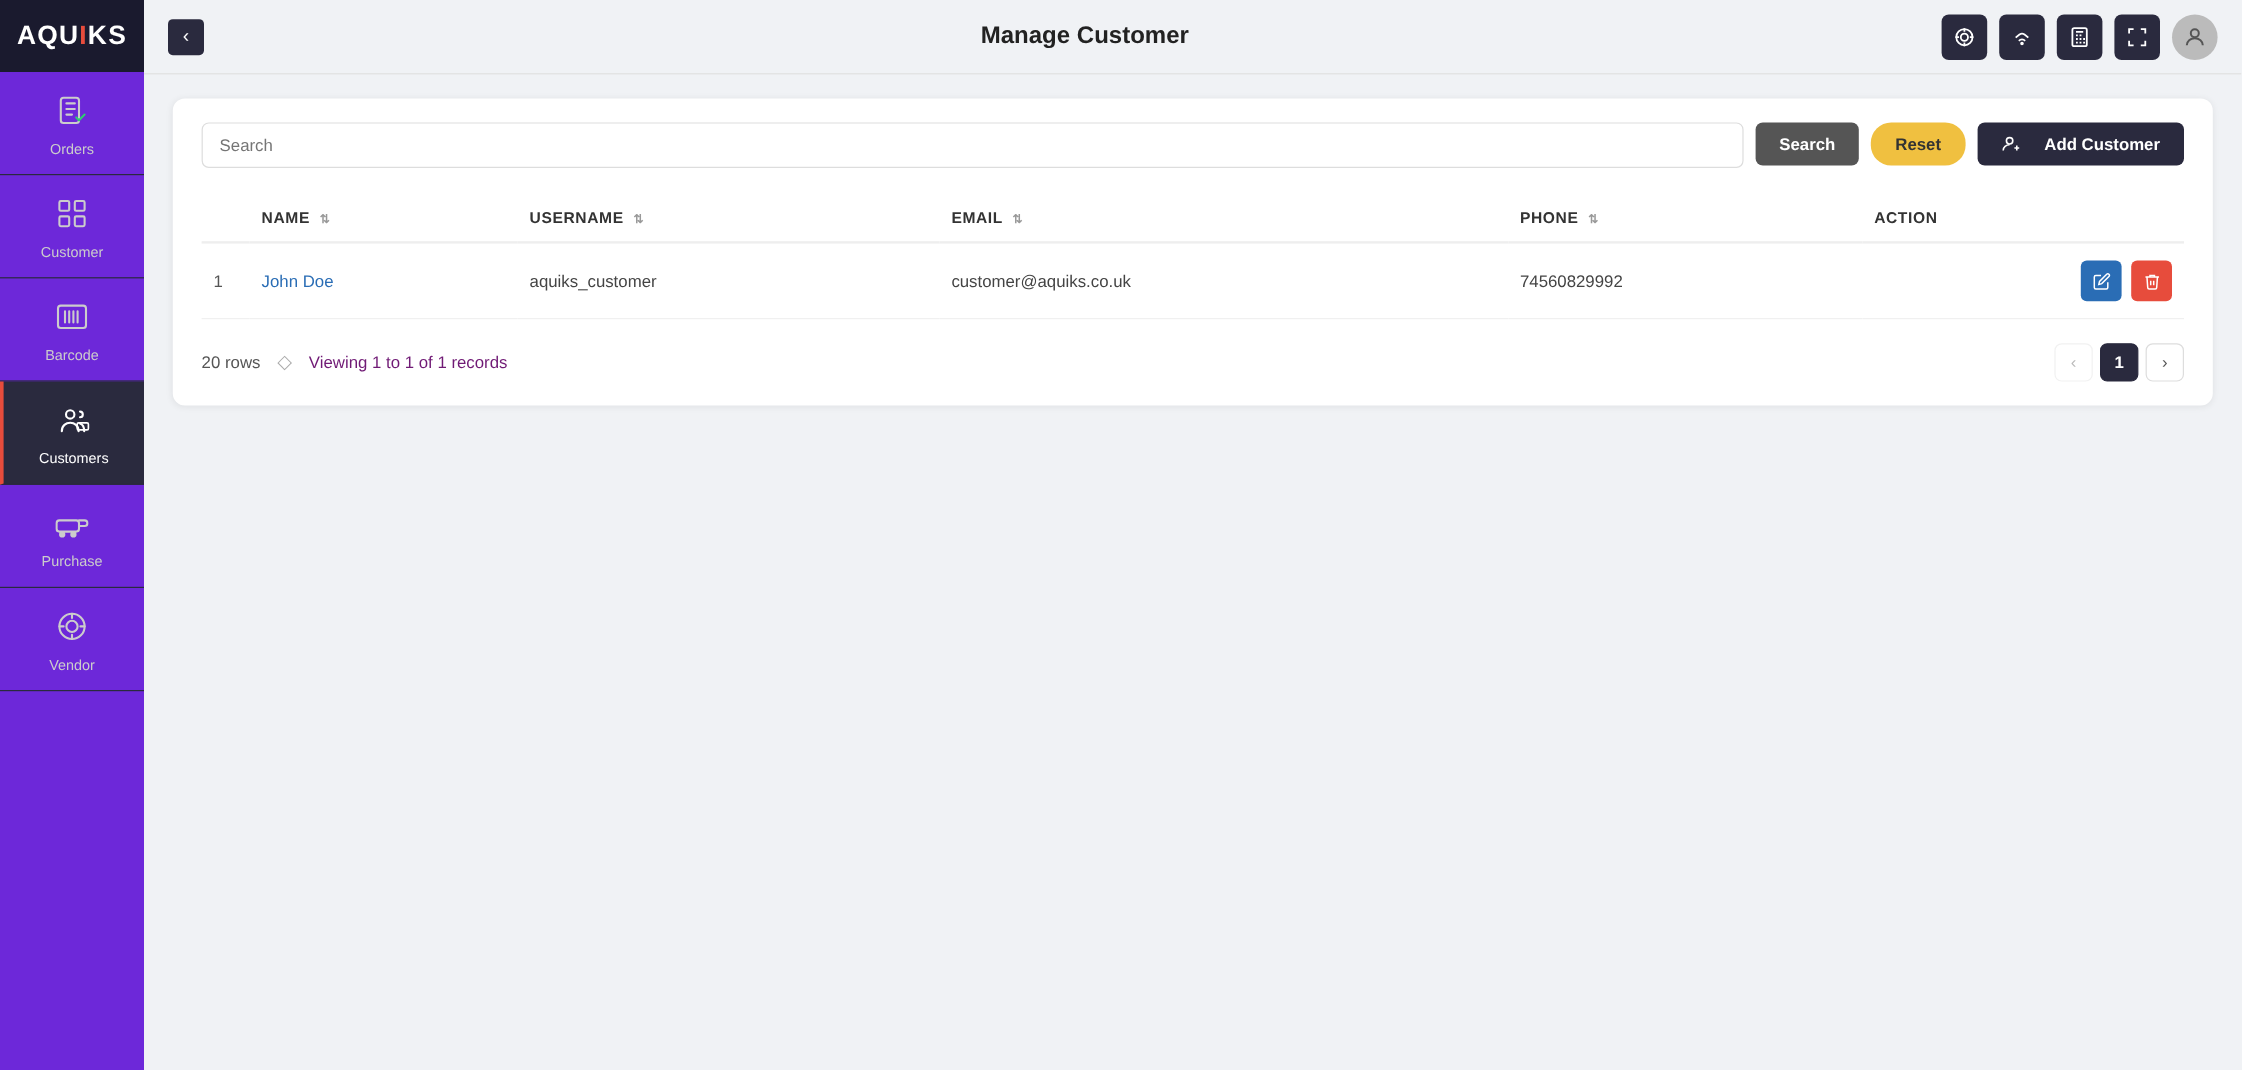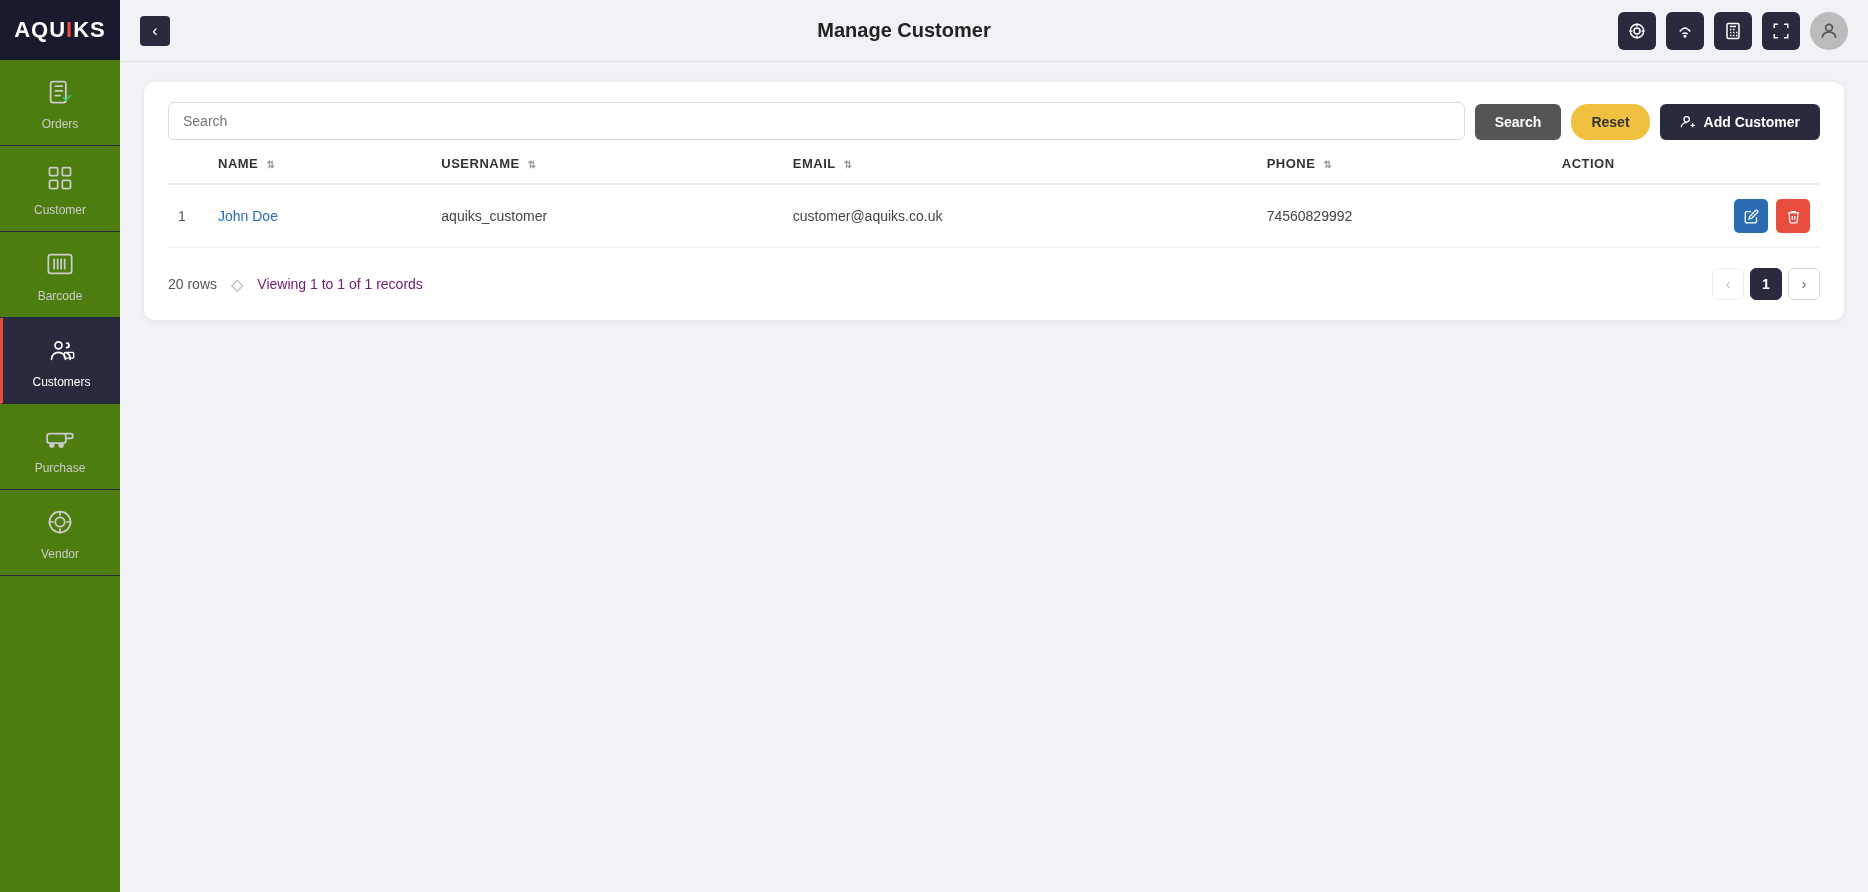--- a/index.html
+++ b/index.html
@@ -2,21 +2,21 @@
 <html><head>
   <meta charset="utf-8">
   <style>
     * { box-sizing: border-box; margin: 0; padding: 0; }
     body { font-family: 'Segoe UI', Arial, sans-serif; background: #f0f2f5; display: flex; height: 892px; overflow: hidden; }
 
     
     .sidebar {
       width: 120px;
       min-width: 120px;
-      background: #4d7c0f;
+      background: #6d28d9;
       display: flex;
       flex-direction: column;
       align-items: center;
       padding-top: 0;
       height: 100%;
       position: relative;
     }
     .sidebar-logo {
       width: 100%;
       padding: 10px 0;
@@ -155,23 +155,23 @@
     .content-card {
       background: #fff;
       border-radius: 10px;
       padding: 20px 24px;
       box-shadow: 0 1px 6px rgba(0,0,0,0.07);
     }
 
     
     .search-row {
       display: flex;
-      align-items: flex-end;
+      align-items: flex-start;
       gap: 10px;
-      margin-bottom: 4px;
+      margin-bottom: 22px;
     }
     .search-input {
       flex: 1;
       padding: 10px 14px;
       border: 1px solid #ddd;
       border-radius: 6px;
       font-size: 14px;
       outline: none;
       color: #555;
     }
@@ -199,21 +199,21 @@
       background: #2a2a3e;
       color: white;
       border: none;
       padding: 10px 20px;
       border-radius: 6px;
       cursor: pointer;
       font-size: 14px;
       font-weight: 600;
       display: flex;
       align-items: center;
-      gap: 8px;
+      gap: 20px;
       margin-left: auto;
     }
 
     
     .data-table {
       width: 100%;
       border-collapse: collapse;
     }
     .data-table thead tr {
       border-bottom: 2px solid #eee;

